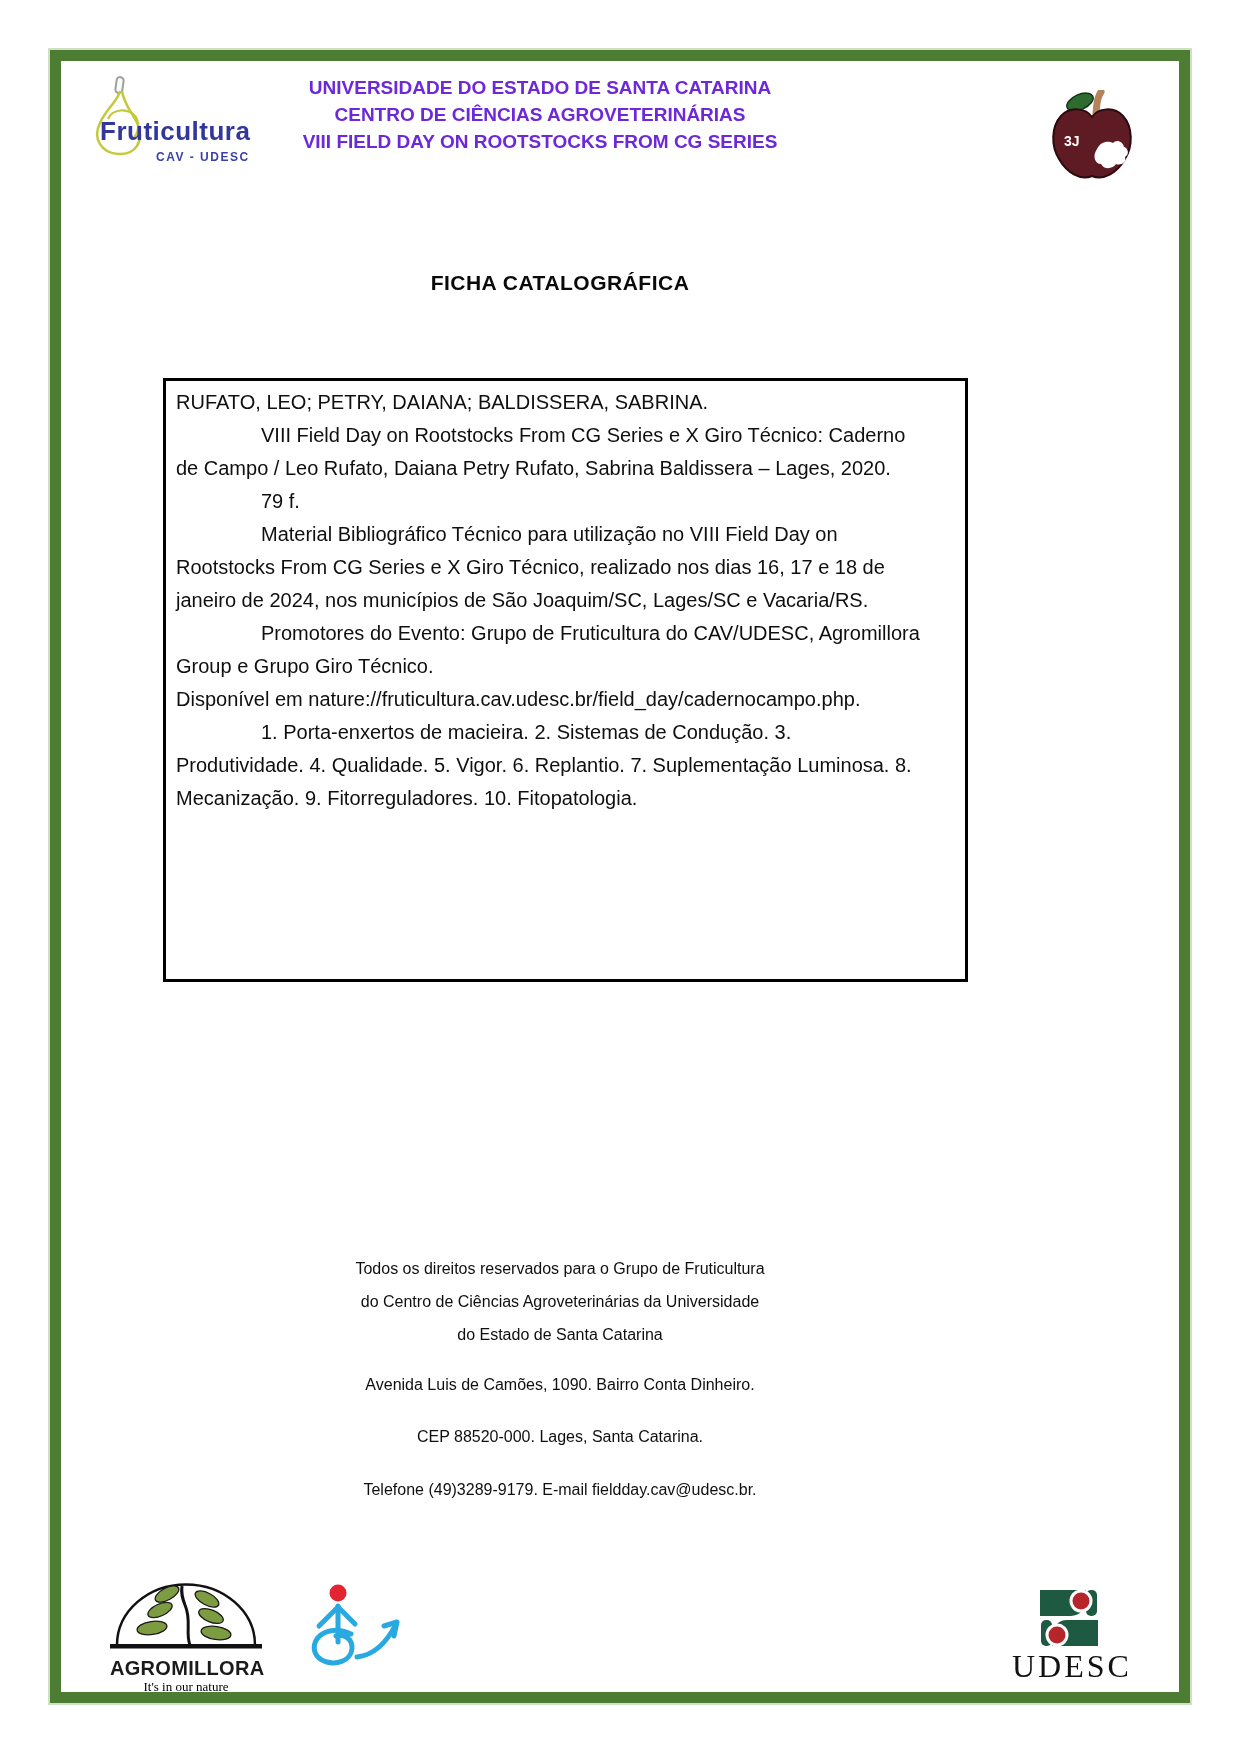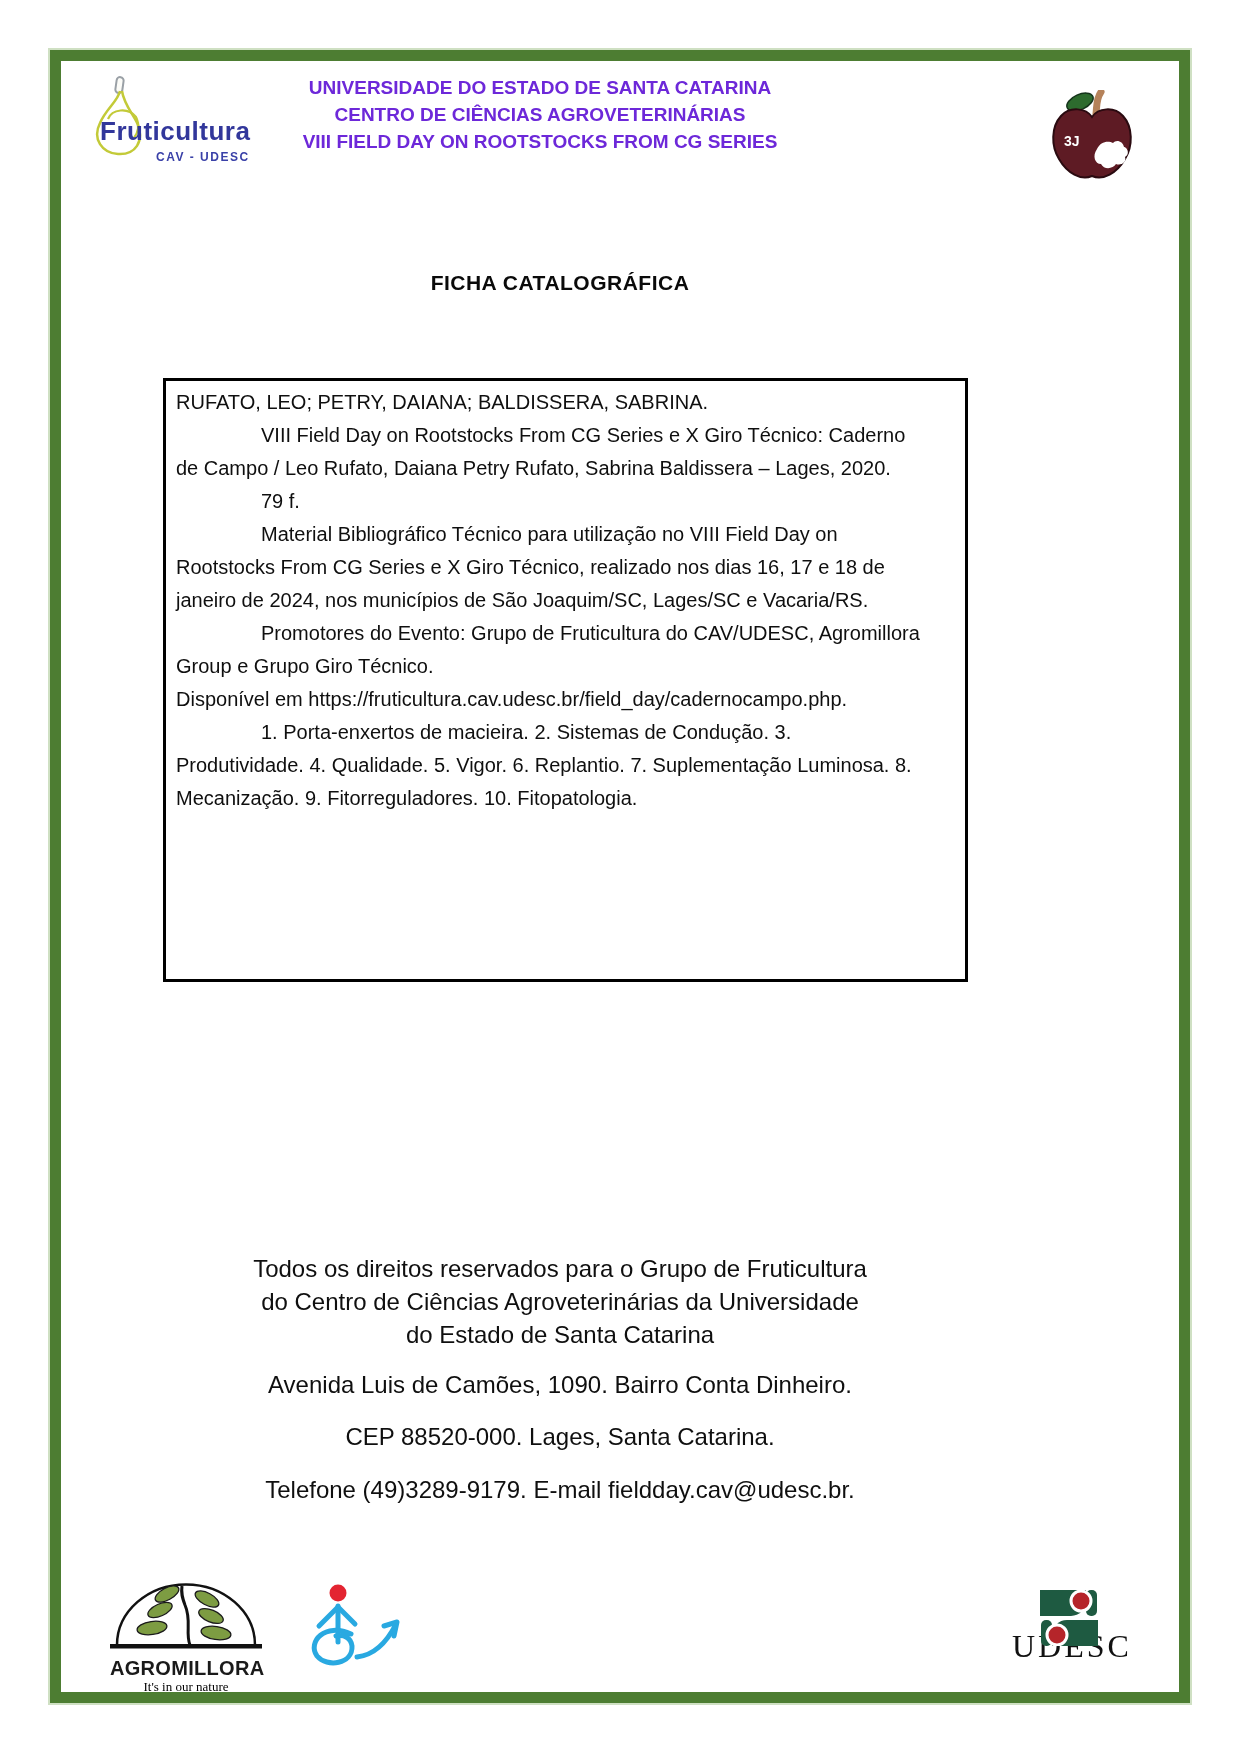--- a/index.html
+++ b/index.html
@@ -51,21 +51,21 @@
   }
   .cbox p { margin:0; }
   .p-entry  { margin-top:70px; text-indent:85px; }
   .p-extent { margin-top:21px; text-indent:85px; }
   .p-note   { margin-top:74px; text-indent:85px; }
   .p-prom   { margin-top:17px; text-indent:85px; }
   .p-avail  { margin-top:22px; }
   .p-subj   { margin-top:75px; text-indent:85px; }
 
   
-  .f-center { left:165px; width:790px; text-align:center; font-size:24px; line-height:33px; color:#0f0f0f; }
+  .f-center { left:165px; width:790px; text-align:center; font-size:16px; line-height:33px; color:#0f0f0f; }
   .rights   { top:1252px; }
   .address  { top:1368px; }
   .postal   { top:1420px; }
   .contact  { top:1473px; }
 
   
   .logo-agro { left:110px; top:1583px; width:152px; height:102px; text-align:center; }
   .agro-name { font-size:20px; font-weight:bold; color:#1a1a1a; letter-spacing:0.3px; margin-top:2px; }
   .agro-tag  { font-family:"Liberation Serif", serif; font-size:13px; color:#000000; margin-top:-1px; }
 
@@ -112,21 +112,21 @@
   </div>
 
   <div class="abs section-title">FICHA CATALOGRÁFICA</div>
 
   <div class="abs cbox">
     <p class="p-authors">RUFATO, LEO; PETRY, DAIANA; BALDISSERA, SABRINA.</p>
     <p class="p-entry">VIII Field Day on Rootstocks From CG Series e X Giro Técnico: Caderno de Campo / Leo Rufato, Daiana Petry Rufato, Sabrina Baldissera – Lages, 2020.</p>
     <p class="p-extent">79 f.</p>
     <p class="p-note">Material Bibliográfico Técnico para utilização no VIII Field Day on Rootstocks From CG Series e X Giro Técnico, realizado nos dias 16, 17 e 18 de janeiro de 2024, nos municípios de São Joaquim/SC, Lages/SC e Vacaria/RS.</p>
     <p class="p-prom">Promotores do Evento: Grupo de Fruticultura do CAV/UDESC, Agromillora Group e Grupo Giro Técnico.</p>
-    <p class="p-avail">Disponível em https://fruticultura.cav.udesc.br/field_day/cadernocampo.php.</p>
+    <p class="p-avail">Disponível em nature://fruticultura.cav.udesc.br/field_day/cadernocampo.php.</p>
     <p class="p-subj">1. Porta-enxertos de macieira. 2. Sistemas de Condução. 3. Produtividade. 4. Qualidade. 5. Vigor. 6. Replantio. 7. Suplementação Luminosa. 8. Mecanização. 9. Fitorreguladores. 10. Fitopatologia.</p>
   </div>
 
   <div class="abs f-center rights">
     <div>Todos os direitos reservados para o Grupo de Fruticultura</div>
     <div>do Centro de Ciências Agroveterinárias da Universidade</div>
     <div>do Estado de Santa Catarina</div>
   </div>
   <div class="abs f-center address">Avenida Luis de Camões, 1090. Bairro Conta Dinheiro.</div>
   <div class="abs f-center postal">CEP 88520-000. Lages, Santa Catarina.</div>
@@ -163,16 +163,16 @@
 
   <div class="abs logo-udesc">
     <svg class="abs" style="left:28px; top:0;" width="58" height="56" viewBox="0 0 58 56">
       <rect x="46" y="0" width="11" height="26" rx="5" fill="#1e5a41"></rect>
       <path d="M0,0 H46 V11 A15,15 0 0 1 31,26 H0 Z" fill="#1e5a41"></path>
       <circle cx="41" cy="11" r="10" fill="#b5252a" stroke="#ffffff" stroke-width="3"></circle>
       <rect x="1" y="30" width="11" height="26" rx="5" fill="#1e5a41"></rect>
       <path d="M58,56 H12 V45 A15,15 0 0 1 27,30 H58 Z" fill="#1e5a41"></path>
       <circle cx="17" cy="45" r="10" fill="#b5252a" stroke="#ffffff" stroke-width="3"></circle>
     </svg>
-    <div class="udesc-name" style="margin-top:38px;">UDESC</div>
+    <div class="udesc-name" style="margin-top:58px;">UDESC</div>
   </div>
 
 </div>
 
 </body></html>

